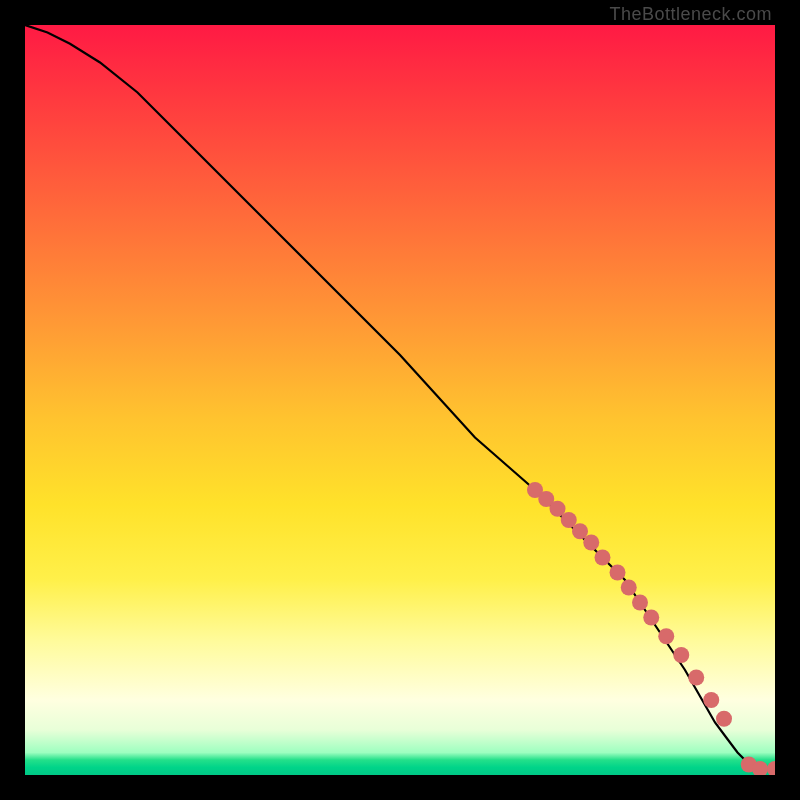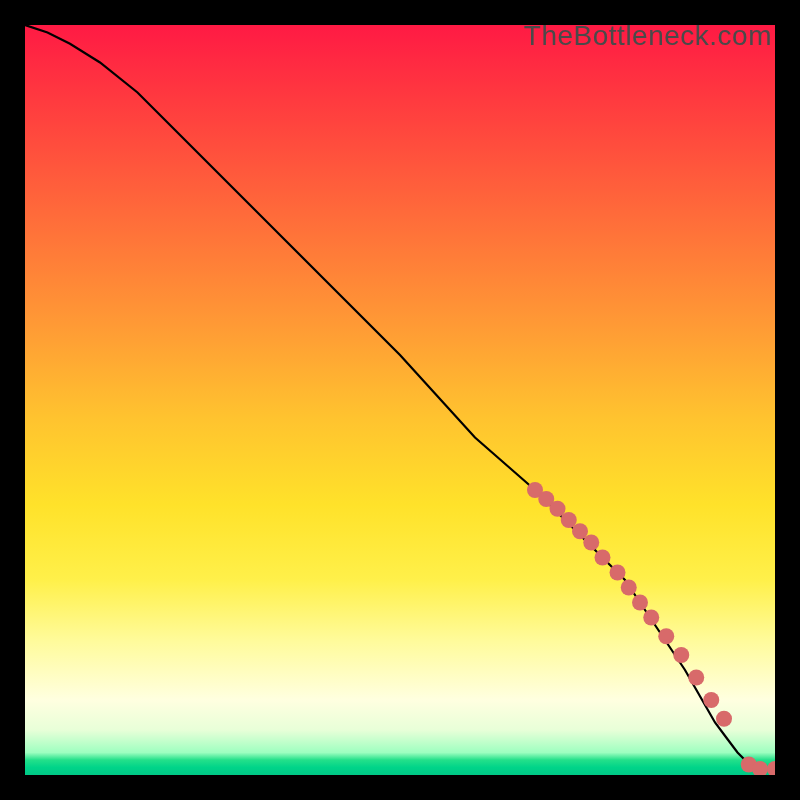--- a/index.html
+++ b/index.html
@@ -37,24 +37,24 @@
       #ffffe0 90%,
       #e8ffd8 94%,
       #9effc0 97%,
       #23e08a 98%,
       #00d489 99%,
       #00c886 100%
     );
   }
   .watermark {
     position: absolute;
-    top: 20px;
+    top: 4px;
     right: 28px;
     color: #4a4a4a;
-    font-size: 28px;
+    font-size: 18px;
     font-weight: 500;
     letter-spacing: 0.5px;
     z-index: 5;
   }
   svg.curve {
     position: absolute;
     left: 0;
     top: 0;
     width: 750px;
     height: 750px;

